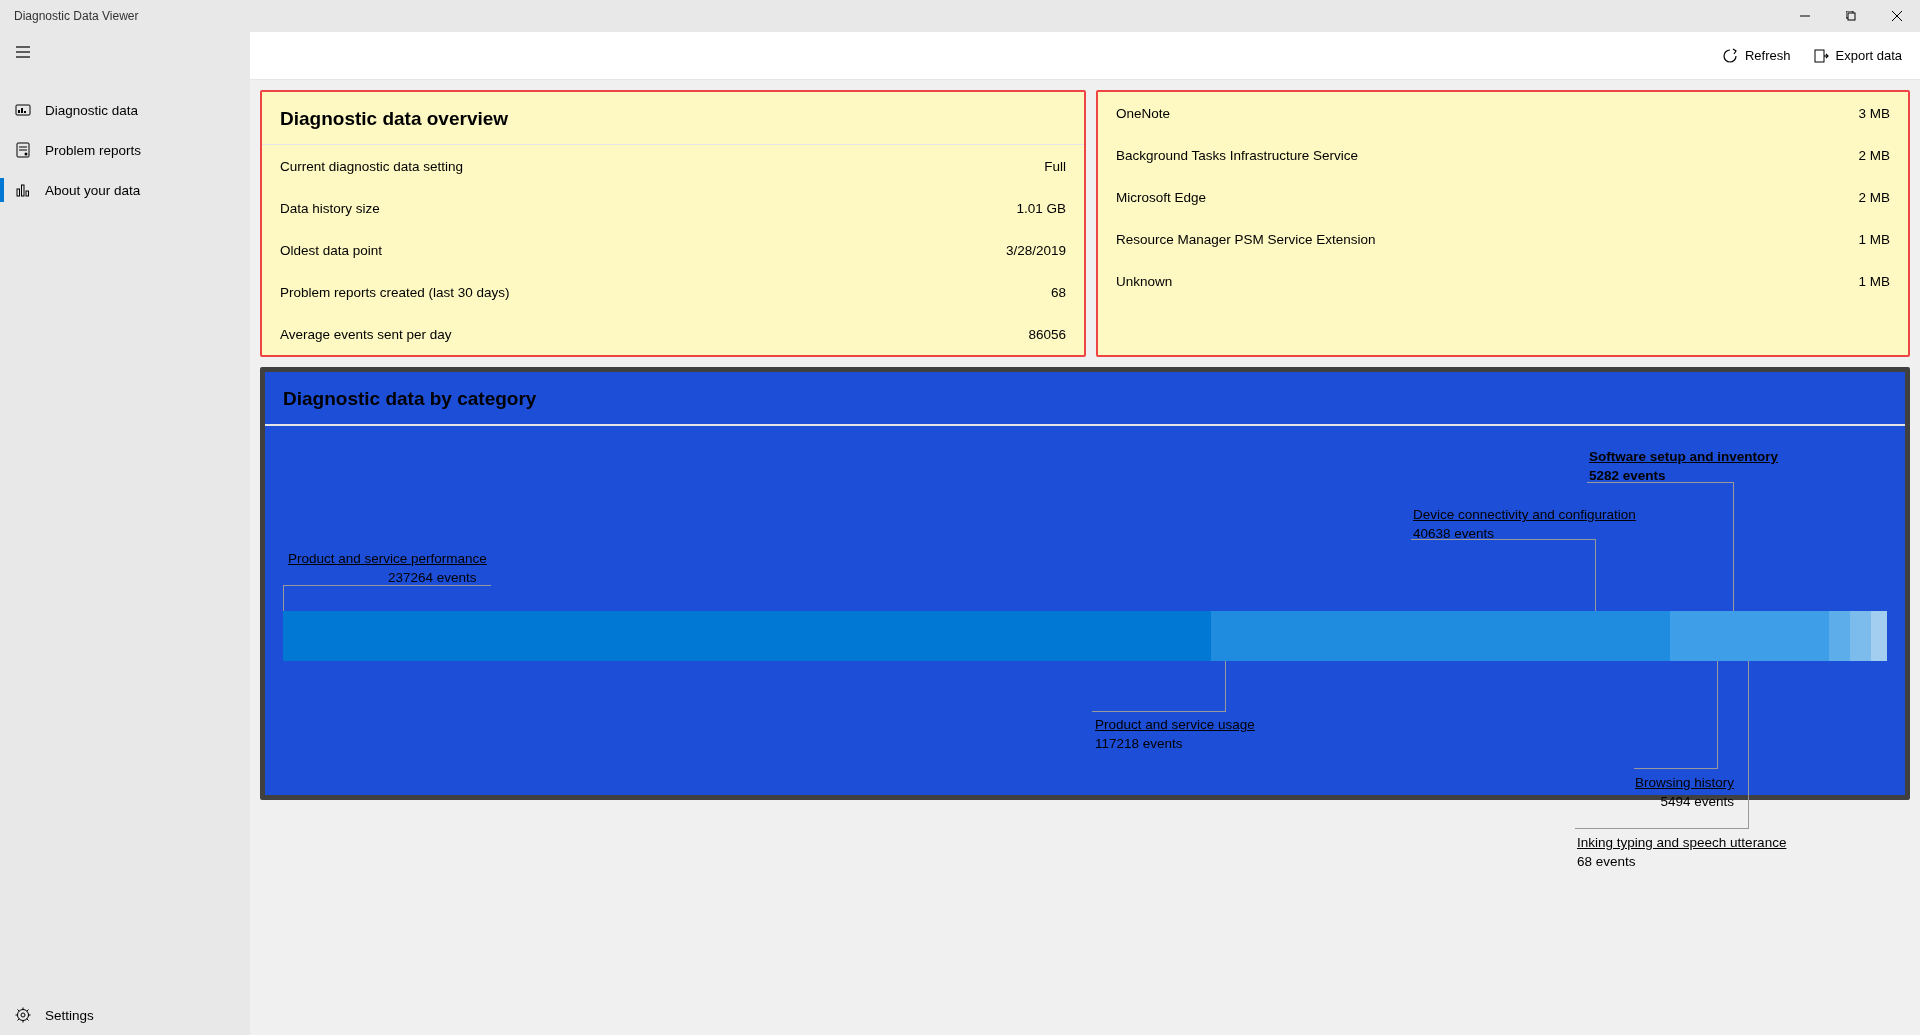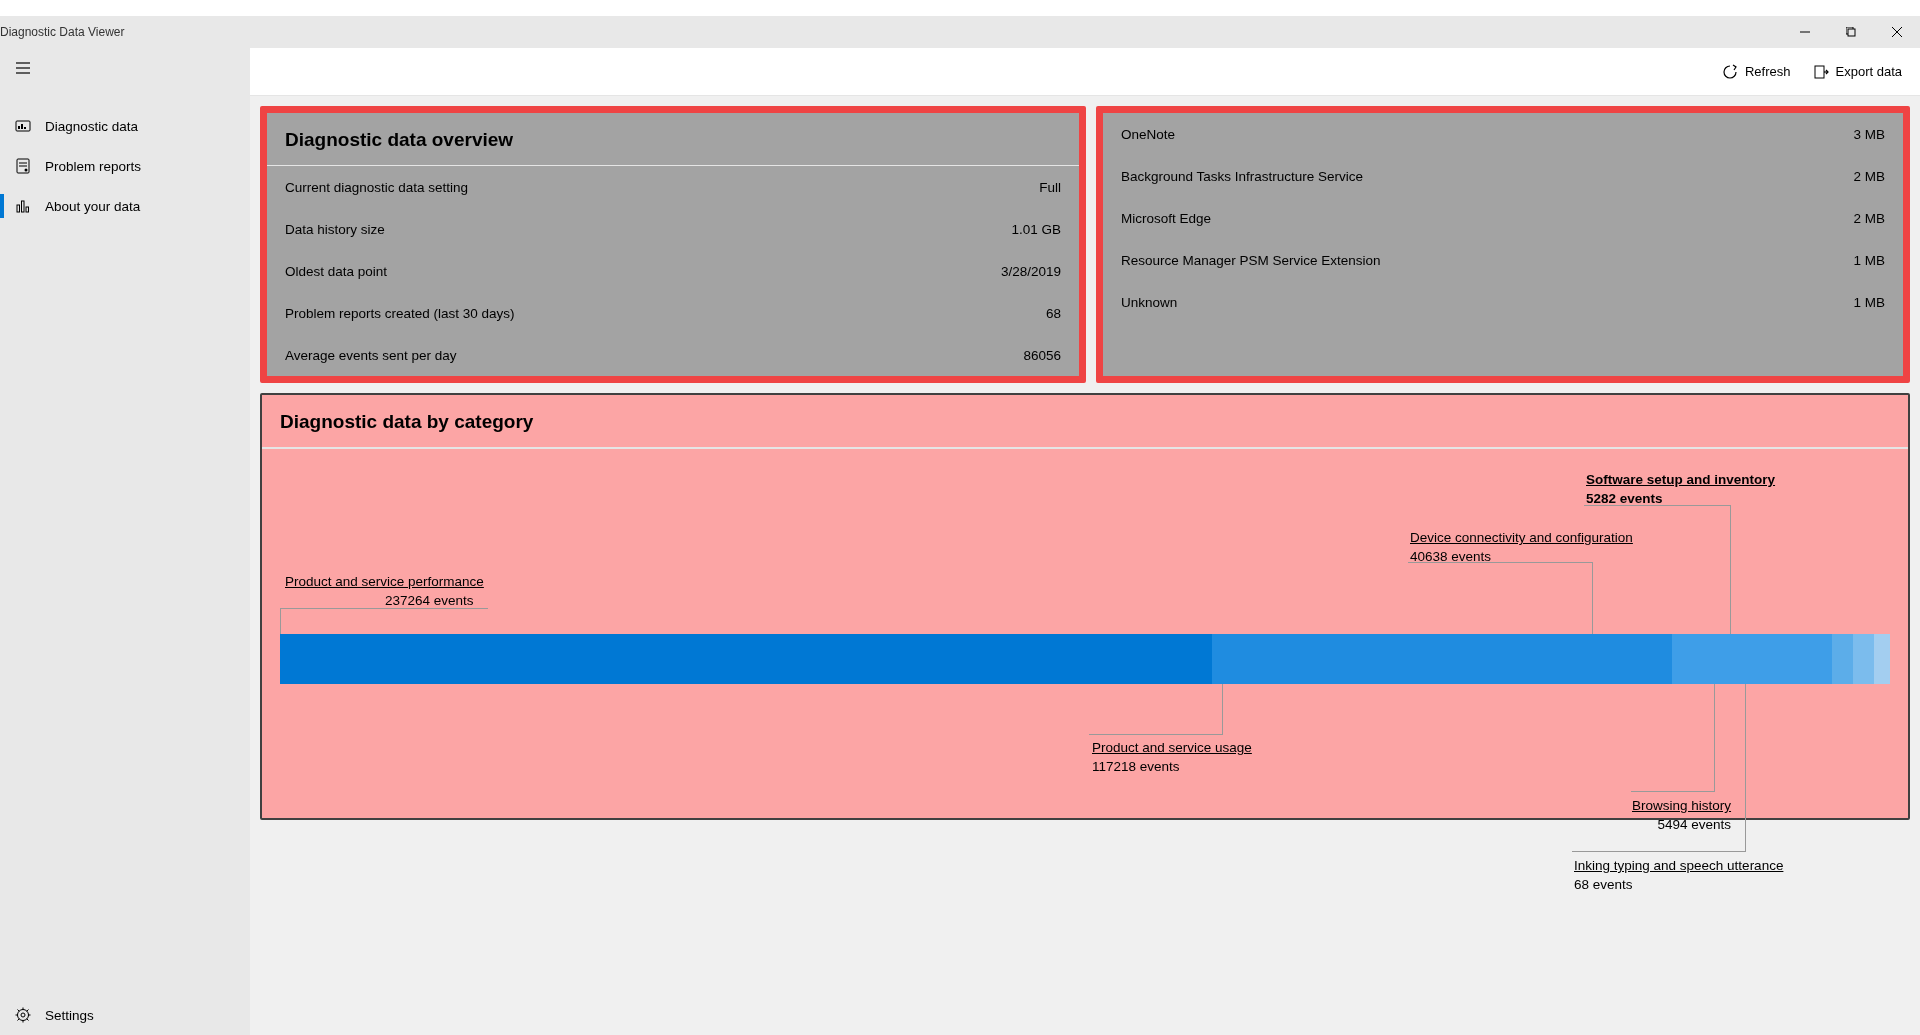--- a/index.html
+++ b/index.html
@@ -12,22 +12,22 @@
   height: 1035px;
   overflow: hidden;
   display: flex;
   flex-direction: column;
 }
 .titlebar {
   height: 32px;
   background: #e8e8e8;
   display: flex;
   align-items: center;
+  padding-left: 14px;
   position: relative;
-  margin-top: 16px;
 }
 .titlebar-title {
   font-size: 12px;
   color: #333;
 }
 .window-controls {
   position: absolute;
   right: 0;
   top: 0;
   display: flex;
@@ -110,22 +110,22 @@
   gap: 7px;
   font-size: 13px;
 }
 .toolbar-btn .icon { width: 16px; height: 16px; display: flex; align-items: center; justify-content: center; }
 .cards-row {
   display: flex;
   gap: 10px;
   padding: 10px 10px 0 10px;
 }
 .card {
-  background: #a3a3a3;
-  border: 7px solid #ef4444;
+  background: #fef9c3;
+  border: 2px solid #ef4444;
   border-radius: 2px;
 }
 .card-overview { flex: 0 0 826px; }
 .card-apps { flex: 1; }
 .card-title {
   font-size: 19px;
   font-weight: 600;
   padding: 16px 18px 14px 18px;
   border-bottom: 1px solid #e5e5e5;
 }
@@ -133,22 +133,22 @@
 .kv-row {
   display: flex;
   justify-content: space-between;
   align-items: center;
   padding: 0 18px;
   height: 42px;
   font-size: 13.5px;
 }
 .card-category {
   margin: 10px 10px 0 10px;
-  background: #fca5a5;
-  border: 2px solid #404040;
+  background: #1d4ed8;
+  border: 5px solid #404040;
   border-radius: 2px;
 }
 .chart-wrap {
   position: relative;
   height: 370px;
   border-top: 1px solid #e5e5e5;
   padding: 0 18px;
 }
 .chart-bar {
   position: absolute;

